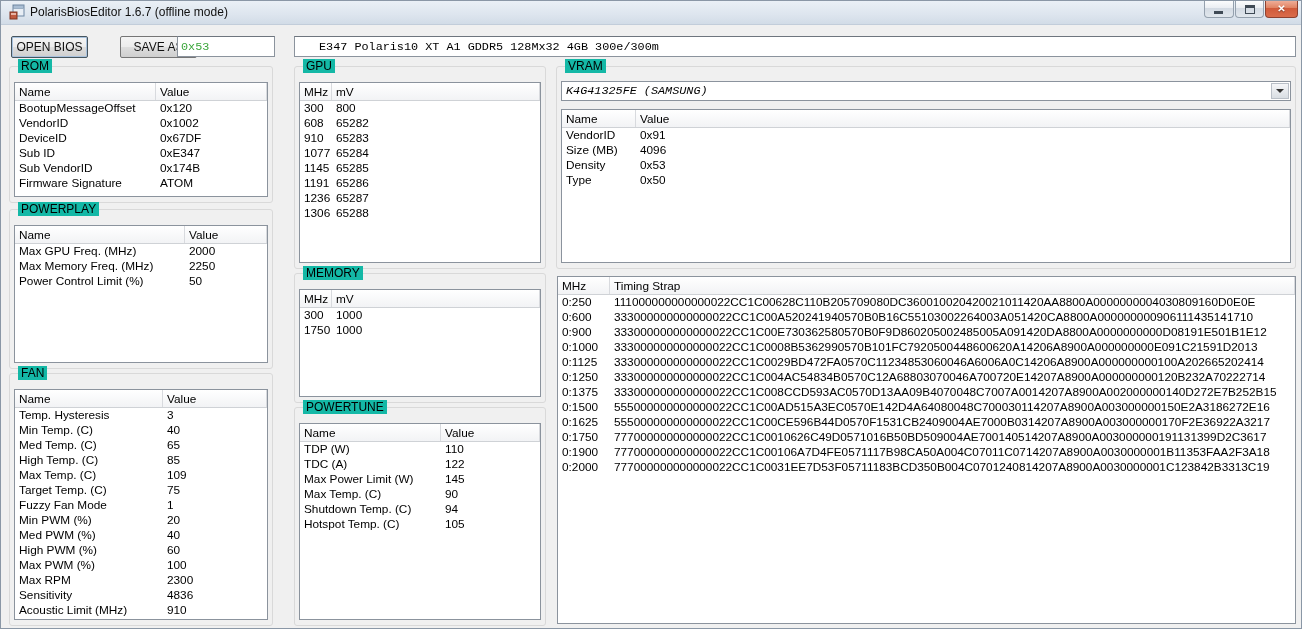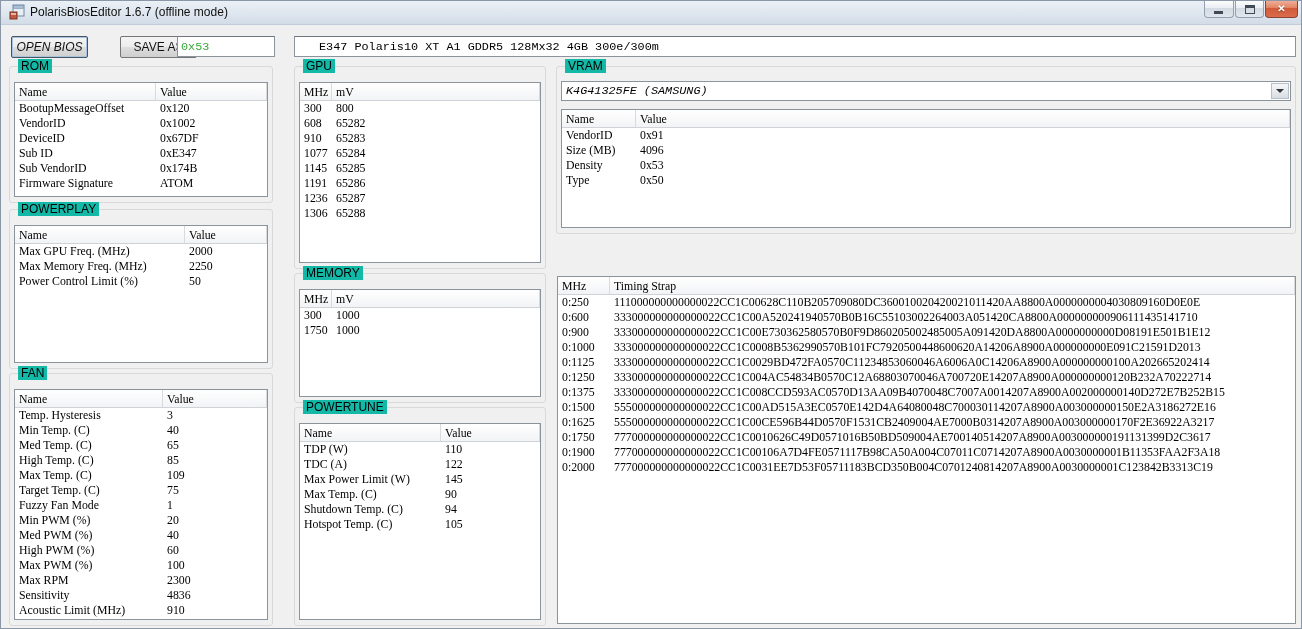--- a/index.html
+++ b/index.html
@@ -20,34 +20,34 @@
   .btn-min{left:1203px;width:30px;background:linear-gradient(#fbfcfd,#e9edf2 45%,#d3dae3 45%,#e1e7ed);}
   .btn-max{left:1234px;width:29px;background:linear-gradient(#fbfcfd,#e9edf2 45%,#d3dae3 45%,#e1e7ed);}
   .btn-close{left:1264px;width:33px;border-color:#8d4130;
     background:linear-gradient(#efad97,#e08160 45%,#d05a3a 45%,#da6c4b);}
   .glyph-x{color:#fff;font-size:10px;font-weight:bold;text-shadow:0 1px 1px rgba(0,0,0,.4);line-height:10px;}
   
   .push-btn{position:absolute;box-sizing:border-box;height:22px;top:35px;
     border:1px solid #757575;border-radius:2px;
     background:linear-gradient(#f4f4f4,#ececec 50%,#dedede 50%,#cfcfcf);
     font-size:12px;color:#111;display:flex;align-items:center;justify-content:center;cursor:default;}
-  .btn-open{left:10px;width:77px;border-color:#46555f;box-shadow:0 0 0 1px #a9c2dd inset;font-style:italic;}
+  .btn-open{left:10px;width:77px;border-color:#46555f;box-shadow:0 0 0 1px #a9c2dd inset;}
   .btn-save{left:95px;width:77px;margin-left:24px;}
   .tbox{position:absolute;box-sizing:border-box;height:21px;top:35px;
     border:1px solid #8b939d;border-top-color:#6e757e;background:#fff;
     font-family:"Liberation Mono","DejaVu Sans Mono",monospace;font-size:11.8px;
     padding:1px 3px;color:#000;outline:none;}
   .tb-offset{left:176px;width:98px;}
   .tb-desc{left:293px;width:1002px;color:#000;padding-left:24px;}
   
   .gbox{position:absolute;box-sizing:border-box;border:1px solid #d9d9d9;border-radius:3px;}
   .glabel{position:absolute;top:-8px;left:8px;background:#14b8a6;padding:0 3px;font-size:12px;color:#000;white-space:pre;}
   
   .lv{position:absolute;box-sizing:border-box;background:#fff;border:1px solid #8b939d;overflow:hidden;
-      font-family:Liberation Serif, serif;font-size:11.8px;color:#000;}
+      font-family:Liberation Sans, sans-serif;font-size:11.8px;color:#000;}
   .lvh{display:flex;height:18px;box-sizing:border-box;
     background:linear-gradient(#ffffff,#f2f3f5);border-bottom:1px solid #cfd2d6;}
   .hc{box-sizing:border-box;padding:2px 0 0 4px;border-right:1px solid #d8dade;height:17px;white-space:pre;overflow:hidden;}
   .lvr{display:flex;height:15px;line-height:15px;}
   .rc{box-sizing:border-box;padding-left:4px;white-space:pre;overflow:hidden;}
   .c1{flex:1;min-width:0;}
   .t-rom  .c0{width:141px;flex:none;}
   .t-pp   .c0{width:170px;flex:none;}
   .t-fan  .c0{width:148px;flex:none;}
   .t-gpu  .c0{width:32px;flex:none;}
@@ -310,21 +310,21 @@
           <div class="rc c0">Shutdown Temp. (C)</div>
           <div class="rc c1">94</div>
         </div>
         <div class="lvr">
           <div class="rc c0">Hotspot Temp. (C)</div>
           <div class="rc c1">105</div>
         </div>
       </div>
   </div>
 
-  <div class="gbox" style="left:555px;top:65px;width:740px;height:168px;">
+  <div class="gbox" style="left:555px;top:65px;width:740px;height:203px;">
     <span class="glabel">VRAM</span>
     <div class="combo">
       <span class="combo-text">K4G41325FE (SAMSUNG)</span>
       <div class="combo-btn">
         <span class="arrow-down"></span>
       </div>
     </div>
     <div class="lv t-vram" style="left:4px;right:4px;top:42px;bottom:5px;">
         <div class="lvh">
           <div class="hc c0">Name</div>

